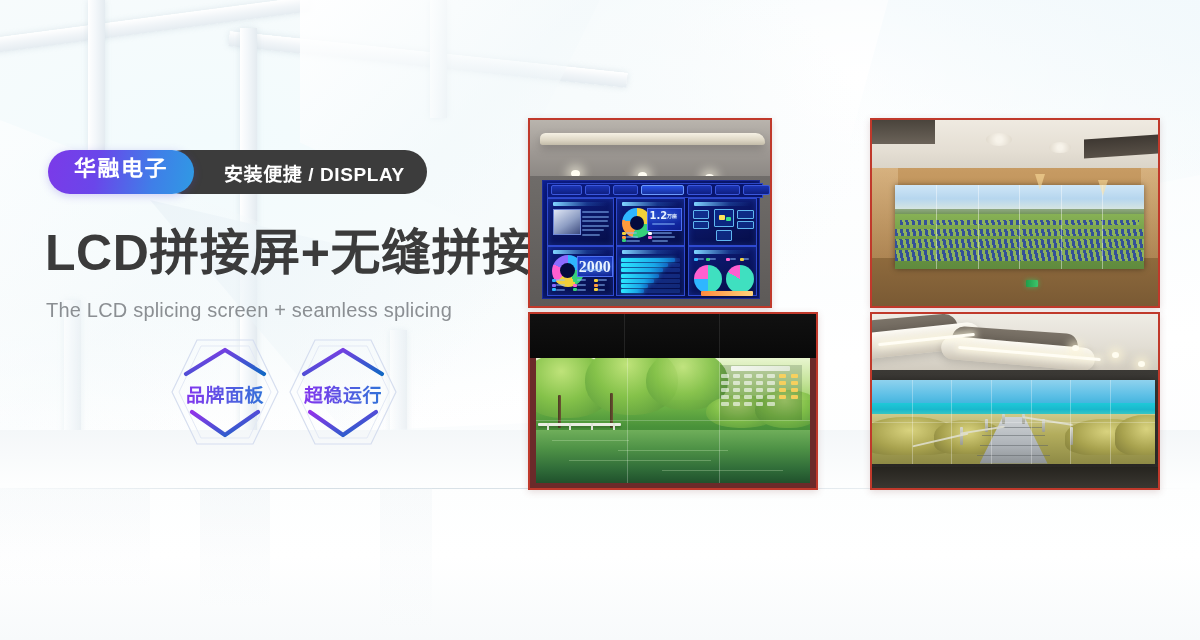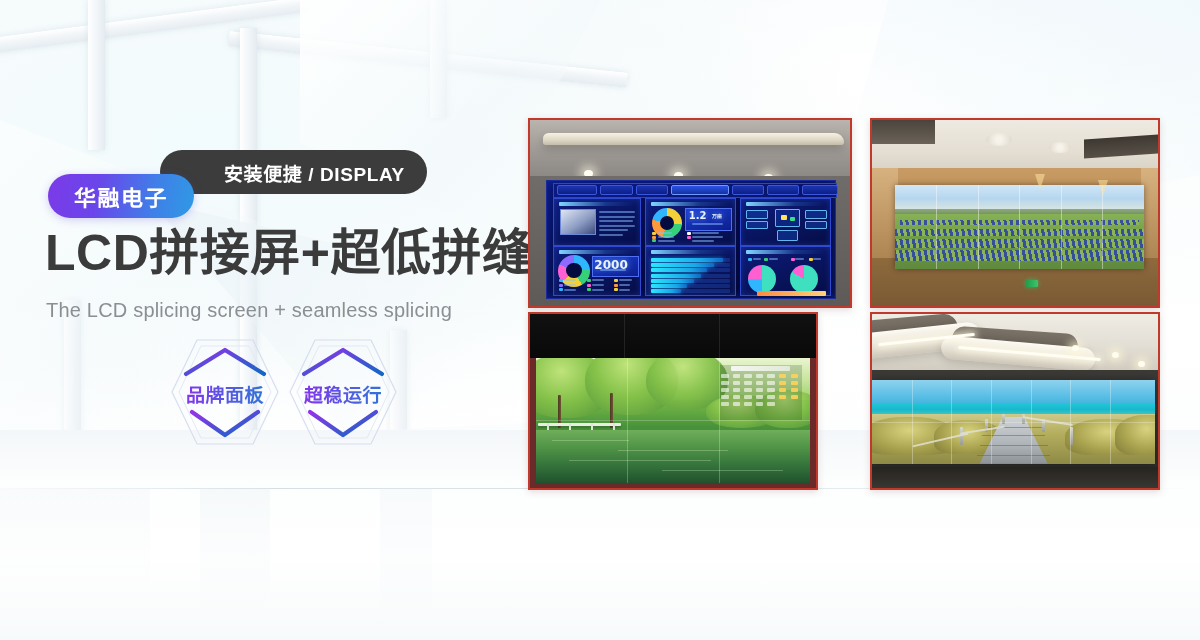--- a/index.html
+++ b/index.html
@@ -33,21 +33,21 @@
 
   
   .content{position:absolute;left:0;top:0;width:520px;height:640px;}
 
   .brandbar{position:absolute;left:48px;top:150px;height:44px;display:flex;align-items:stretch;}
   .brand-dark{position:absolute;left:112px;top:0;height:44px;padding:0 22px 0 64px;
     background:#3c3c3c;border-radius:22px;display:flex;align-items:center;}
   .brand-dark-label{color:#ffffff;font-size:19px;font-weight:700;letter-spacing:.6px;white-space:nowrap;}
   .brand-pill{position:relative;z-index:2;height:44px;padding:0 26px;border-radius:22px;
     background:linear-gradient(100deg,#7b3ae8 0%,#6a46ea 34%,#3f7fe8 72%,#2f9ae4 100%);
-    display:flex;align-items:center;box-shadow:0 2px 8px rgba(90,70,220,.25);margin-top:24px;}
+    display:flex;align-items:flex-start;box-shadow:0 2px 8px rgba(90,70,220,.25);}
   .brand-pill-label{color:#ffffff;font-size:22px;font-weight:700;letter-spacing:1.5px;white-space:nowrap;}
 
   .title{position:absolute;left:45px;top:228px;font-size:50px;font-weight:700;color:#3b3b3b;
     letter-spacing:.5px;white-space:nowrap;line-height:1;}
   .subtitle{position:absolute;left:46px;top:299px;font-size:20px;color:#8b8f93;
     letter-spacing:.2px;white-space:nowrap;}
 
   
   .features{position:absolute;left:50px;top:336px;width:470px;height:112px;}
   .feature{position:absolute;top:0;width:114px;height:112px;}
@@ -234,21 +234,21 @@
 
     <div class="brandbar">
       <div class="brand-dark">
         <span class="brand-dark-label">安装便捷 / DISPLAY</span>
       </div>
       <div class="brand-pill">
         <span class="brand-pill-label">华融电子</span>
       </div>
     </div>
 
-    <div class="title">LCD拼接屏+超低拼缝</div>
+    <div class="title">LCD拼接屏+无缝拼接</div>
     <div class="subtitle">The LCD splicing screen + seamless splicing</div>
 
     <div class="features">
 
 
       <div class="feature" style="left:236px;">
         <svg viewBox="0 0 114 112">
           <defs>
             <linearGradient id="gchev3" x1="0" y1="0" x2="1" y2="1">
               <stop offset="0%" stop-color="#9333ea"></stop>
@@ -278,21 +278,21 @@
         </svg>
         <div class="feature-label">品牌面板</div>
       </div>
 
 
     </div>
   </div>
 
   <div class="photos">
 
-    <div class="frame" style="left:0;top:0;width:324px;height:190px;">
+    <div class="frame" style="left:0;top:0;width:244px;height:190px;">
       <div class="frame-inner">
         <div class="p1-room"></div>
         <div class="p1-ceiling"></div>
         <div class="p1-cove"></div>
         <div class="p1-spot" style="left:17%;top:27%;"></div>
         <div class="p1-spot" style="left:45%;top:28%;"></div>
         <div class="p1-spot" style="left:73%;top:29%;"></div>
         <div class="p1-wall-dark"></div>
 
         <div class="p1-screen">
@@ -351,21 +351,21 @@
             <div style="position:absolute;left:45%;top:34%;width:6px;height:5px;background:#ffe45c;border-radius:1px;"></div>
             <div style="position:absolute;left:55%;top:40%;width:5px;height:4px;background:#37e08a;border-radius:1px;"></div>
           </div>
 
           <div class="p1-card" style="left:2%;top:56%;width:30%;height:41%;">
             <div class="p1-cardtitle"></div>
             <div class="p1-donut" style="left:5%;top:16%;width:32px;height:32px;
                  background:conic-gradient(#2fb6ff 0deg 84deg,#35d17a 84deg 150deg,#f2d03a 150deg 228deg,#ff5fd0 228deg 294deg,#8c6bff 294deg 360deg);"></div>
             <div style="position:absolute;left:44%;top:18%;width:52%;height:40%;
                         background:linear-gradient(160deg,#1b3bd0,#0d1f8e);border:1px solid #4f6ff0;"></div>
-            <div class="p1-bignum" style="left:47%;top:22%;font-size:12px;">2000</div>
+            <div class="p1-bignum" style="left:47%;top:22%;font-size:16px;font-family:Liberation Serif, serif;">2000</div>
             <div class="p1-legline" style="left:54%;top:46%;width:30%;"></div>
             <div class="p1-legend" style="left:6%;top:66%;background:#2fb6ff;"></div>
             <div class="p1-legline" style="left:12%;top:66.5%;width:14%;"></div>
             <div class="p1-legend" style="left:38%;top:66%;background:#35d17a;"></div>
             <div class="p1-legline" style="left:44%;top:66.5%;width:14%;"></div>
             <div class="p1-legend" style="left:70%;top:66%;background:#f2d03a;"></div>
             <div class="p1-legline" style="left:76%;top:66.5%;width:14%;"></div>
             <div class="p1-legend" style="left:6%;top:76%;background:#8c6bff;"></div>
             <div class="p1-legline" style="left:12%;top:76.5%;width:14%;"></div>
             <div class="p1-legend" style="left:38%;top:76%;background:#ff5fd0;"></div>

